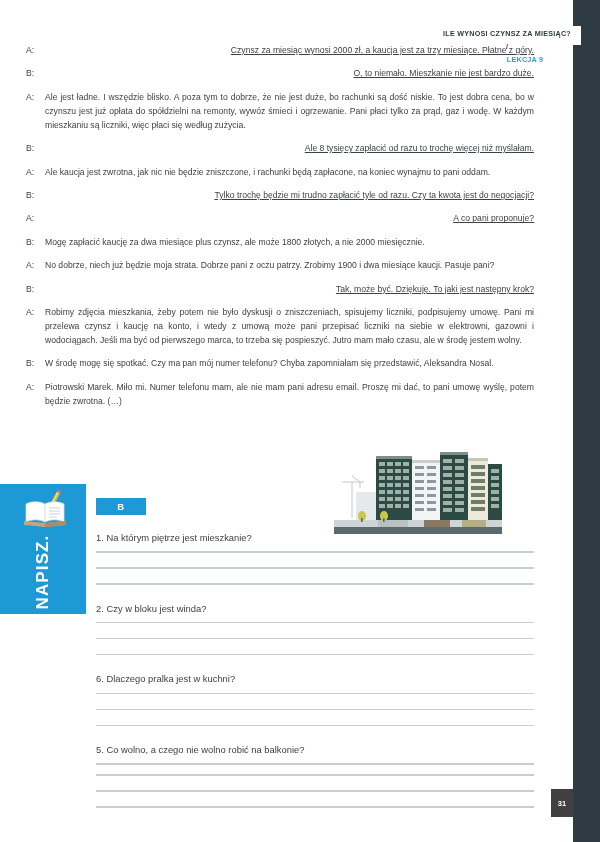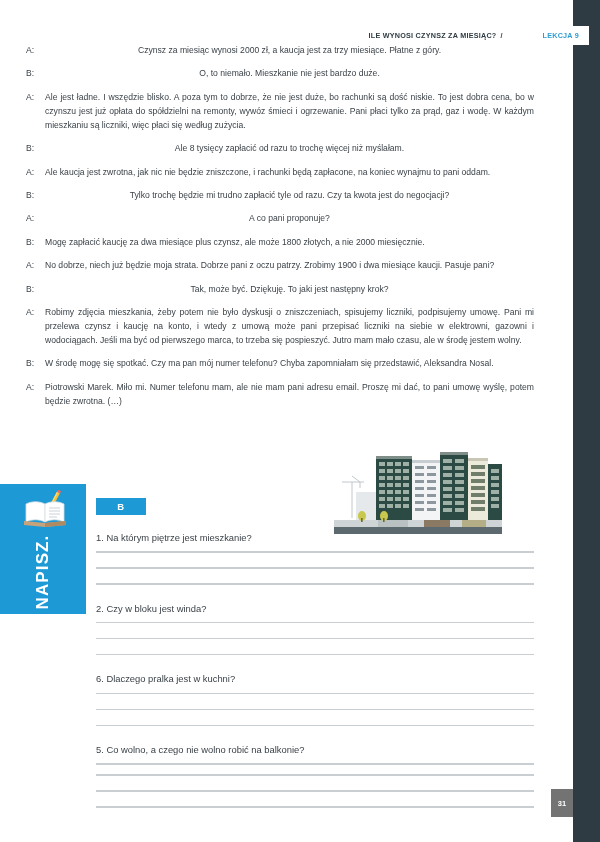--- a/index.html
+++ b/index.html
@@ -24,29 +24,30 @@
     right: 0;
     width: 27px;
     height: 842px;
     background: #2e3b42;
   }
 
   
   .running-head {
     position: absolute;
     top: 26px;
-    right: 11px;
+    right: 19px;
     height: 19px;
     background: #ffffff;
     padding: 3px 10px 3px 14px;
     display: flex;
     align-items: center;
     gap: 4px;
     white-space: nowrap;
     z-index: 4;
+    flex-direction: column;
   }
   .running-head .rh-title {
     font-size: 7.2px;
     font-weight: bold;
     letter-spacing: 0.25px;
     color: #2e3b42;
   }
   .running-head .rh-sep {
     font-size: 7.2px;
     font-weight: bold;
@@ -80,21 +81,21 @@
     color: #3b4248;
   }
   .turn-text {
     flex: 1 1 auto;
     font-size: 8.6px;
     line-height: 1.62;
     color: #3b4248;
     text-align: justify;
     hyphens: none;
   }
-  .turn-text.tight { text-align: center; }
+  .turn-text.tight { text-align: right; text-decoration: underline; }
 
   
   .building-illo {
     position: absolute;
     left: 334px;
     top: 452px;
     width: 168px;
     height: 82px;
   }
 
@@ -180,21 +181,21 @@
   }
   .tail-lines .q-line { margin-bottom: 14.5px; }
 
   
   .page-number {
     position: absolute;
     right: 27px;
     bottom: 25px;
     width: 22px;
     height: 28px;
-    background: #737373;
+    background: #404040;
     display: flex;
     align-items: center;
     justify-content: center;
     z-index: 4;
   }
   .page-number span {
     font-size: 7.5px;
     font-weight: bold;
     color: #ffffff;
   }

